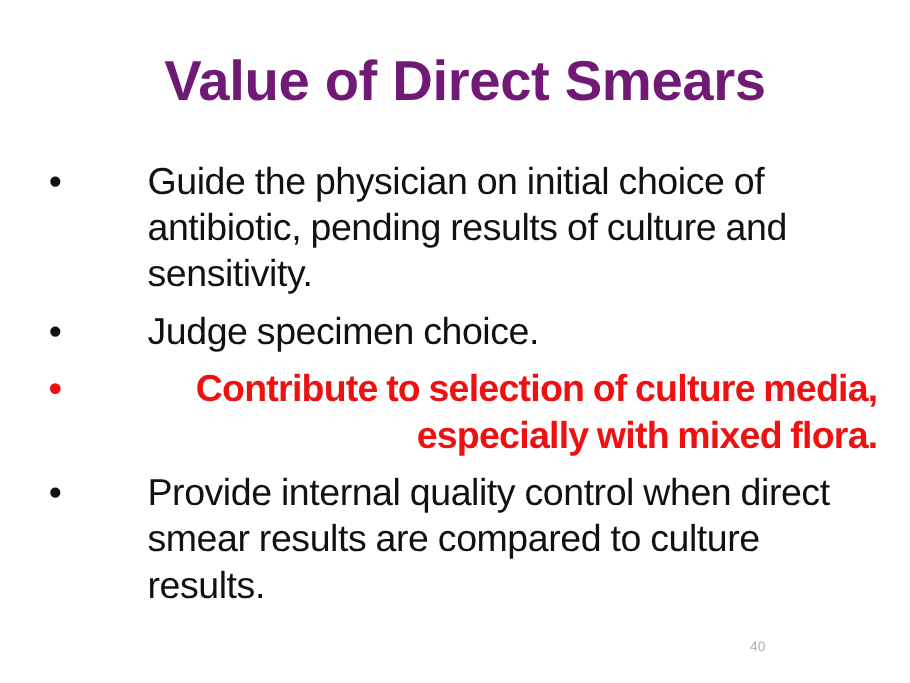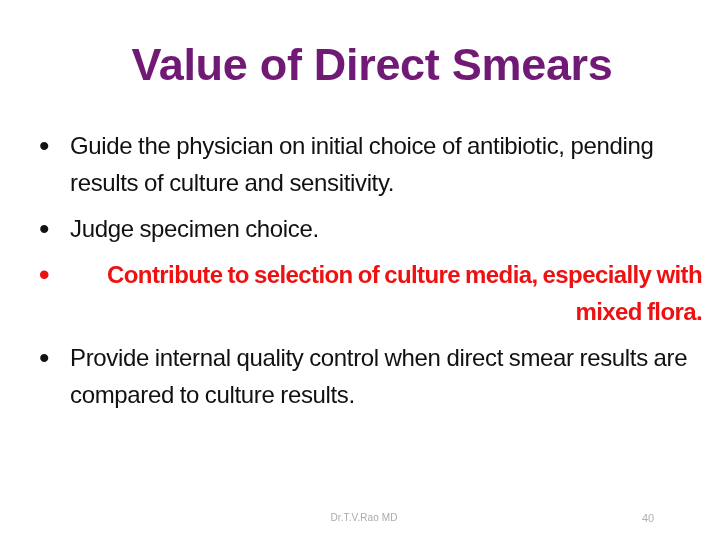--- a/index.html
+++ b/index.html
@@ -52,25 +52,26 @@
     width: 36px;
     font-size: 30px;
     line-height: 37px;
     text-align: left;
     padding-left: 5px;
     box-sizing: border-box;
     color: #111111;
   }
   .bullet-text {
     flex: 1 1 auto;
-    font-size: 24px;
+    font-size: 30px;
     line-height: 37px;
     color: #111111;
     letter-spacing: -0.35px;
     word-spacing: -0.5px;
+    margin-left: 48px;
   }
   .bullet-row.accent .bullet-marker,
   .bullet-row.accent .bullet-text {
     color: #ee1111;
     font-weight: bold;
   }
   .bullet-row.accent .bullet-text {
     letter-spacing: -0.6px;
     word-spacing: -1px;
     text-align: right;
@@ -84,21 +85,21 @@
     font-size: 10px;
     line-height: 14px;
     color: #aaaaaa;
     letter-spacing: 0.1px;
   }
   .footer-number {
     position: absolute;
     left: 600px;
     top: 511px;
     width: 96px;
-    text-align: center;
+    text-align: left;
     font-size: 11px;
     line-height: 14px;
     color: #b0b0b0;
   }
 </style>
 </head>
 <body>
 
 <div class="slide">
 
@@ -121,17 +122,16 @@
       <span class="bullet-text">Contribute to selection of culture media, especially with mixed flora.</span>
     </div>
 
     <div class="bullet-row">
       <span class="bullet-marker">•</span>
       <span class="bullet-text">Provide internal quality control when direct smear results are compared to culture results.</span>
     </div>
 
   </div>
 
-  <div class="footer-author">Dr.T.V.Rao MD</div>
 
   <div class="footer-number">40</div>
 
 </div>
 
 </body></html>

